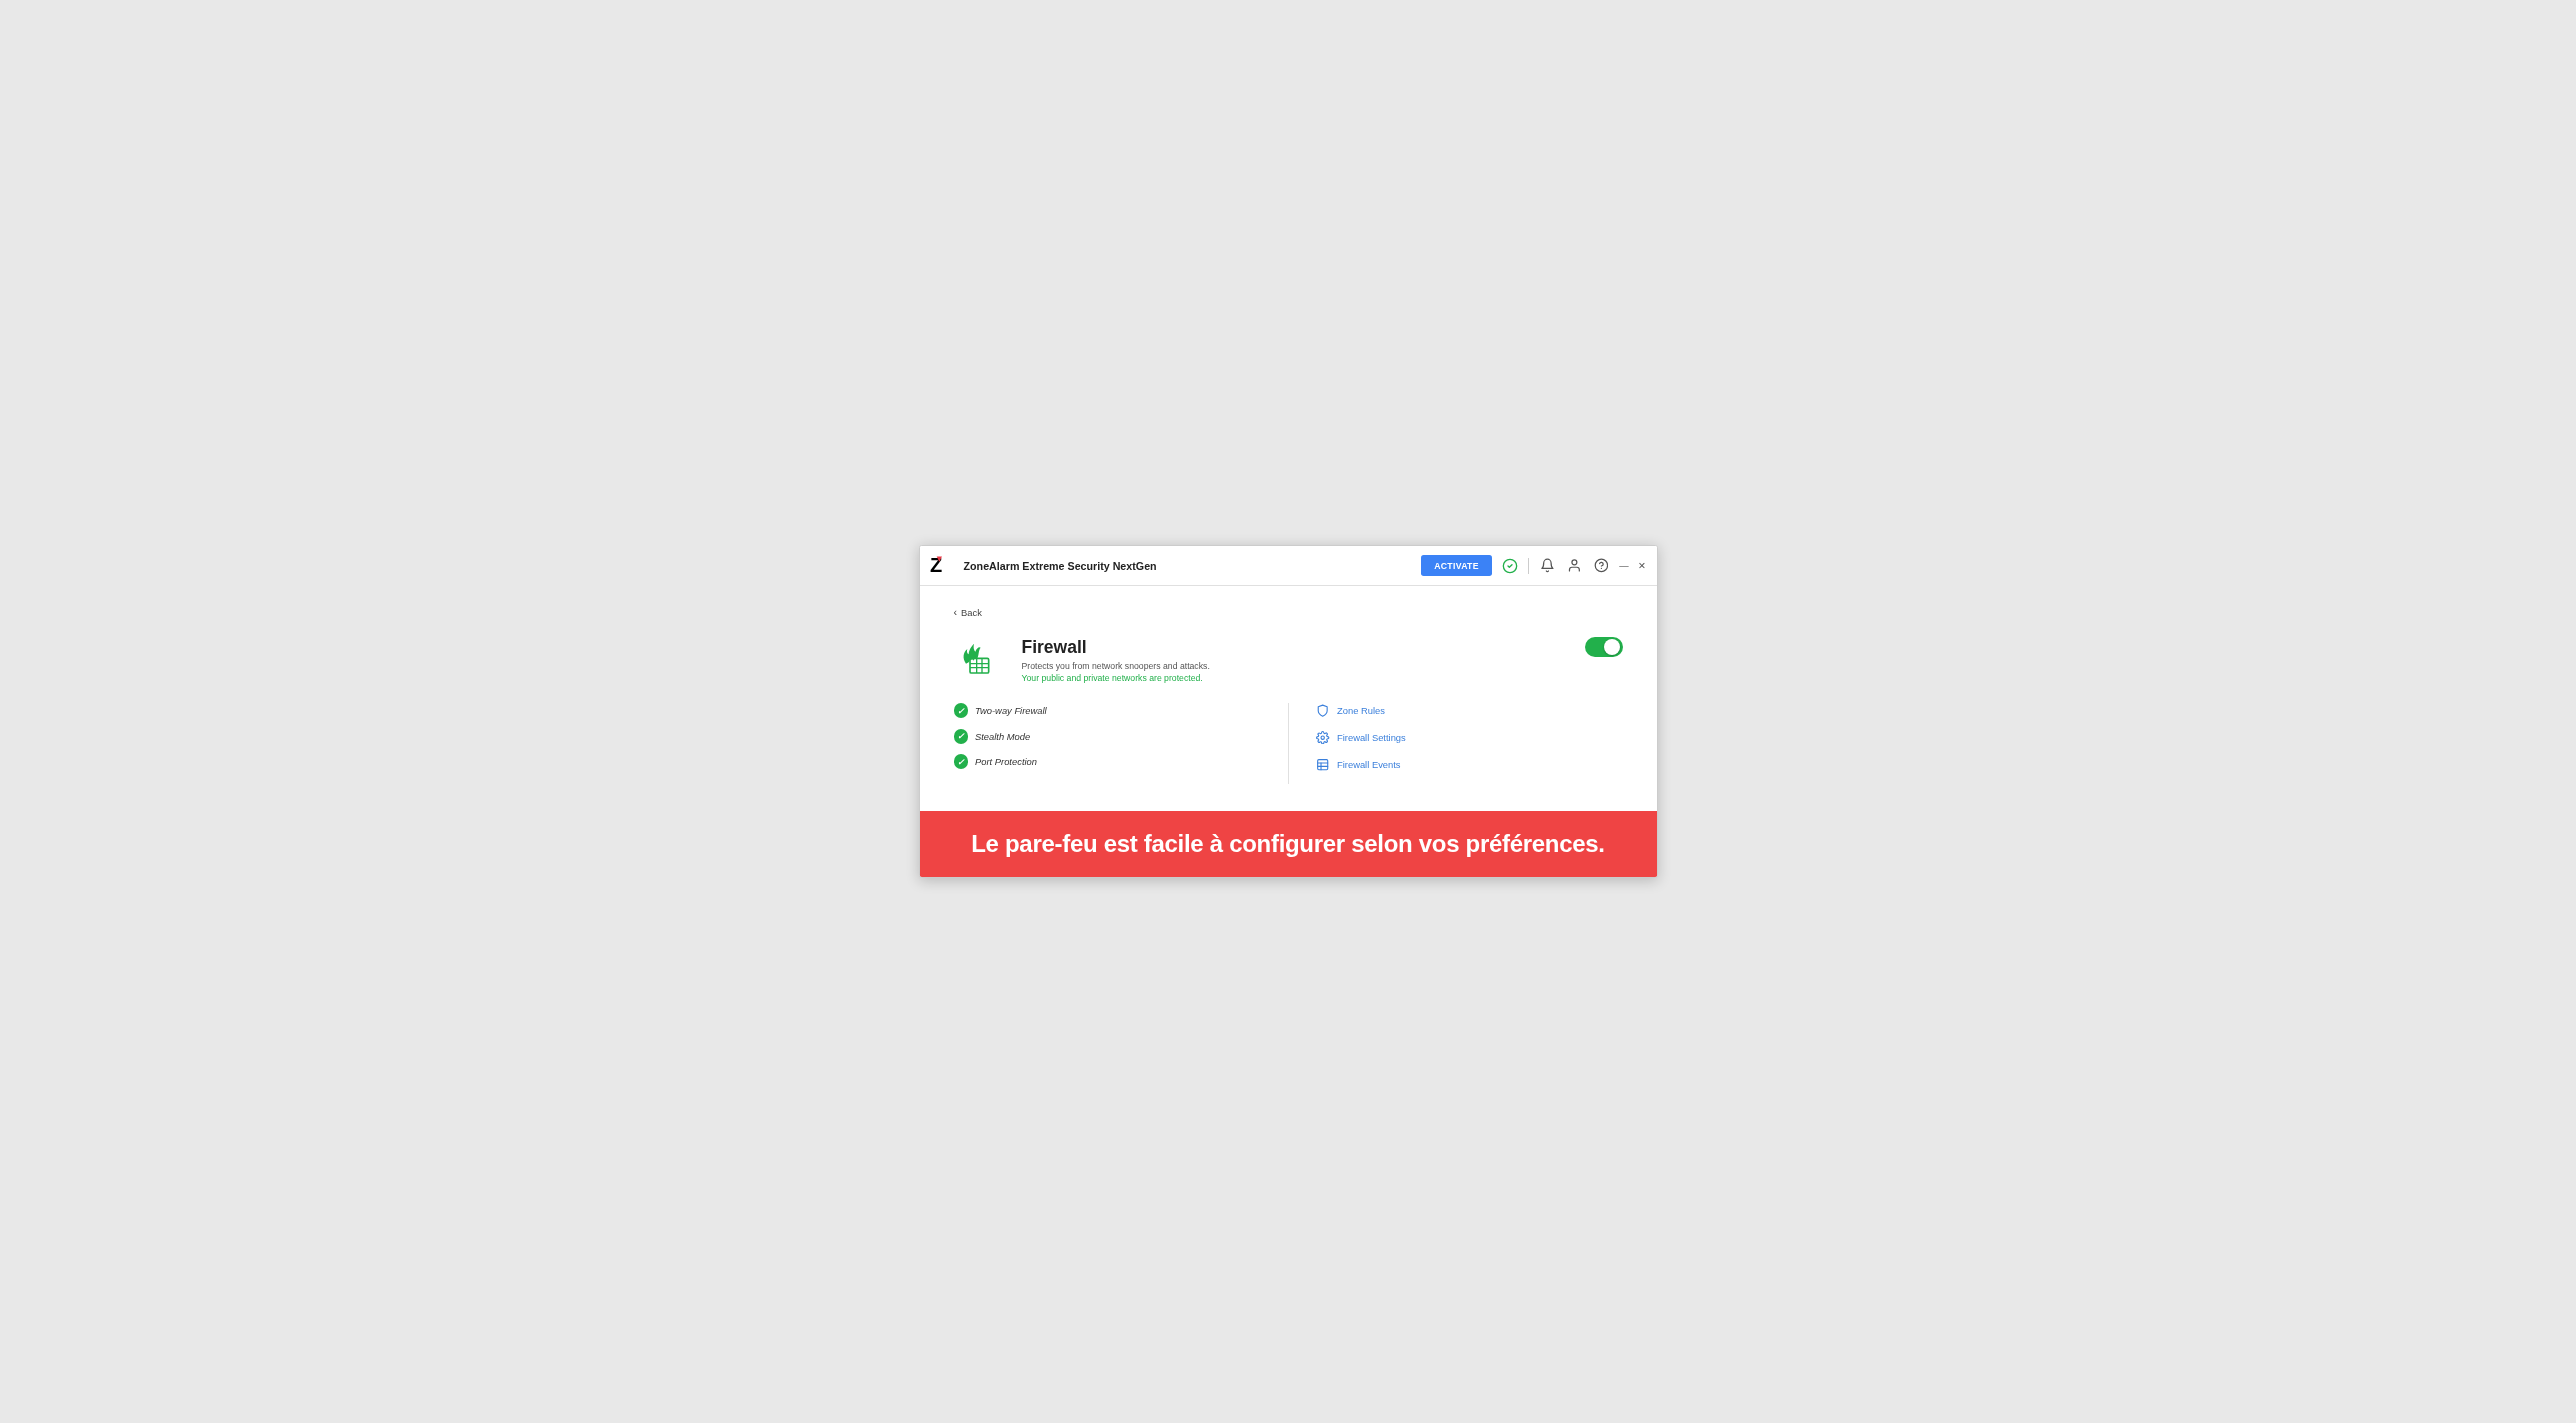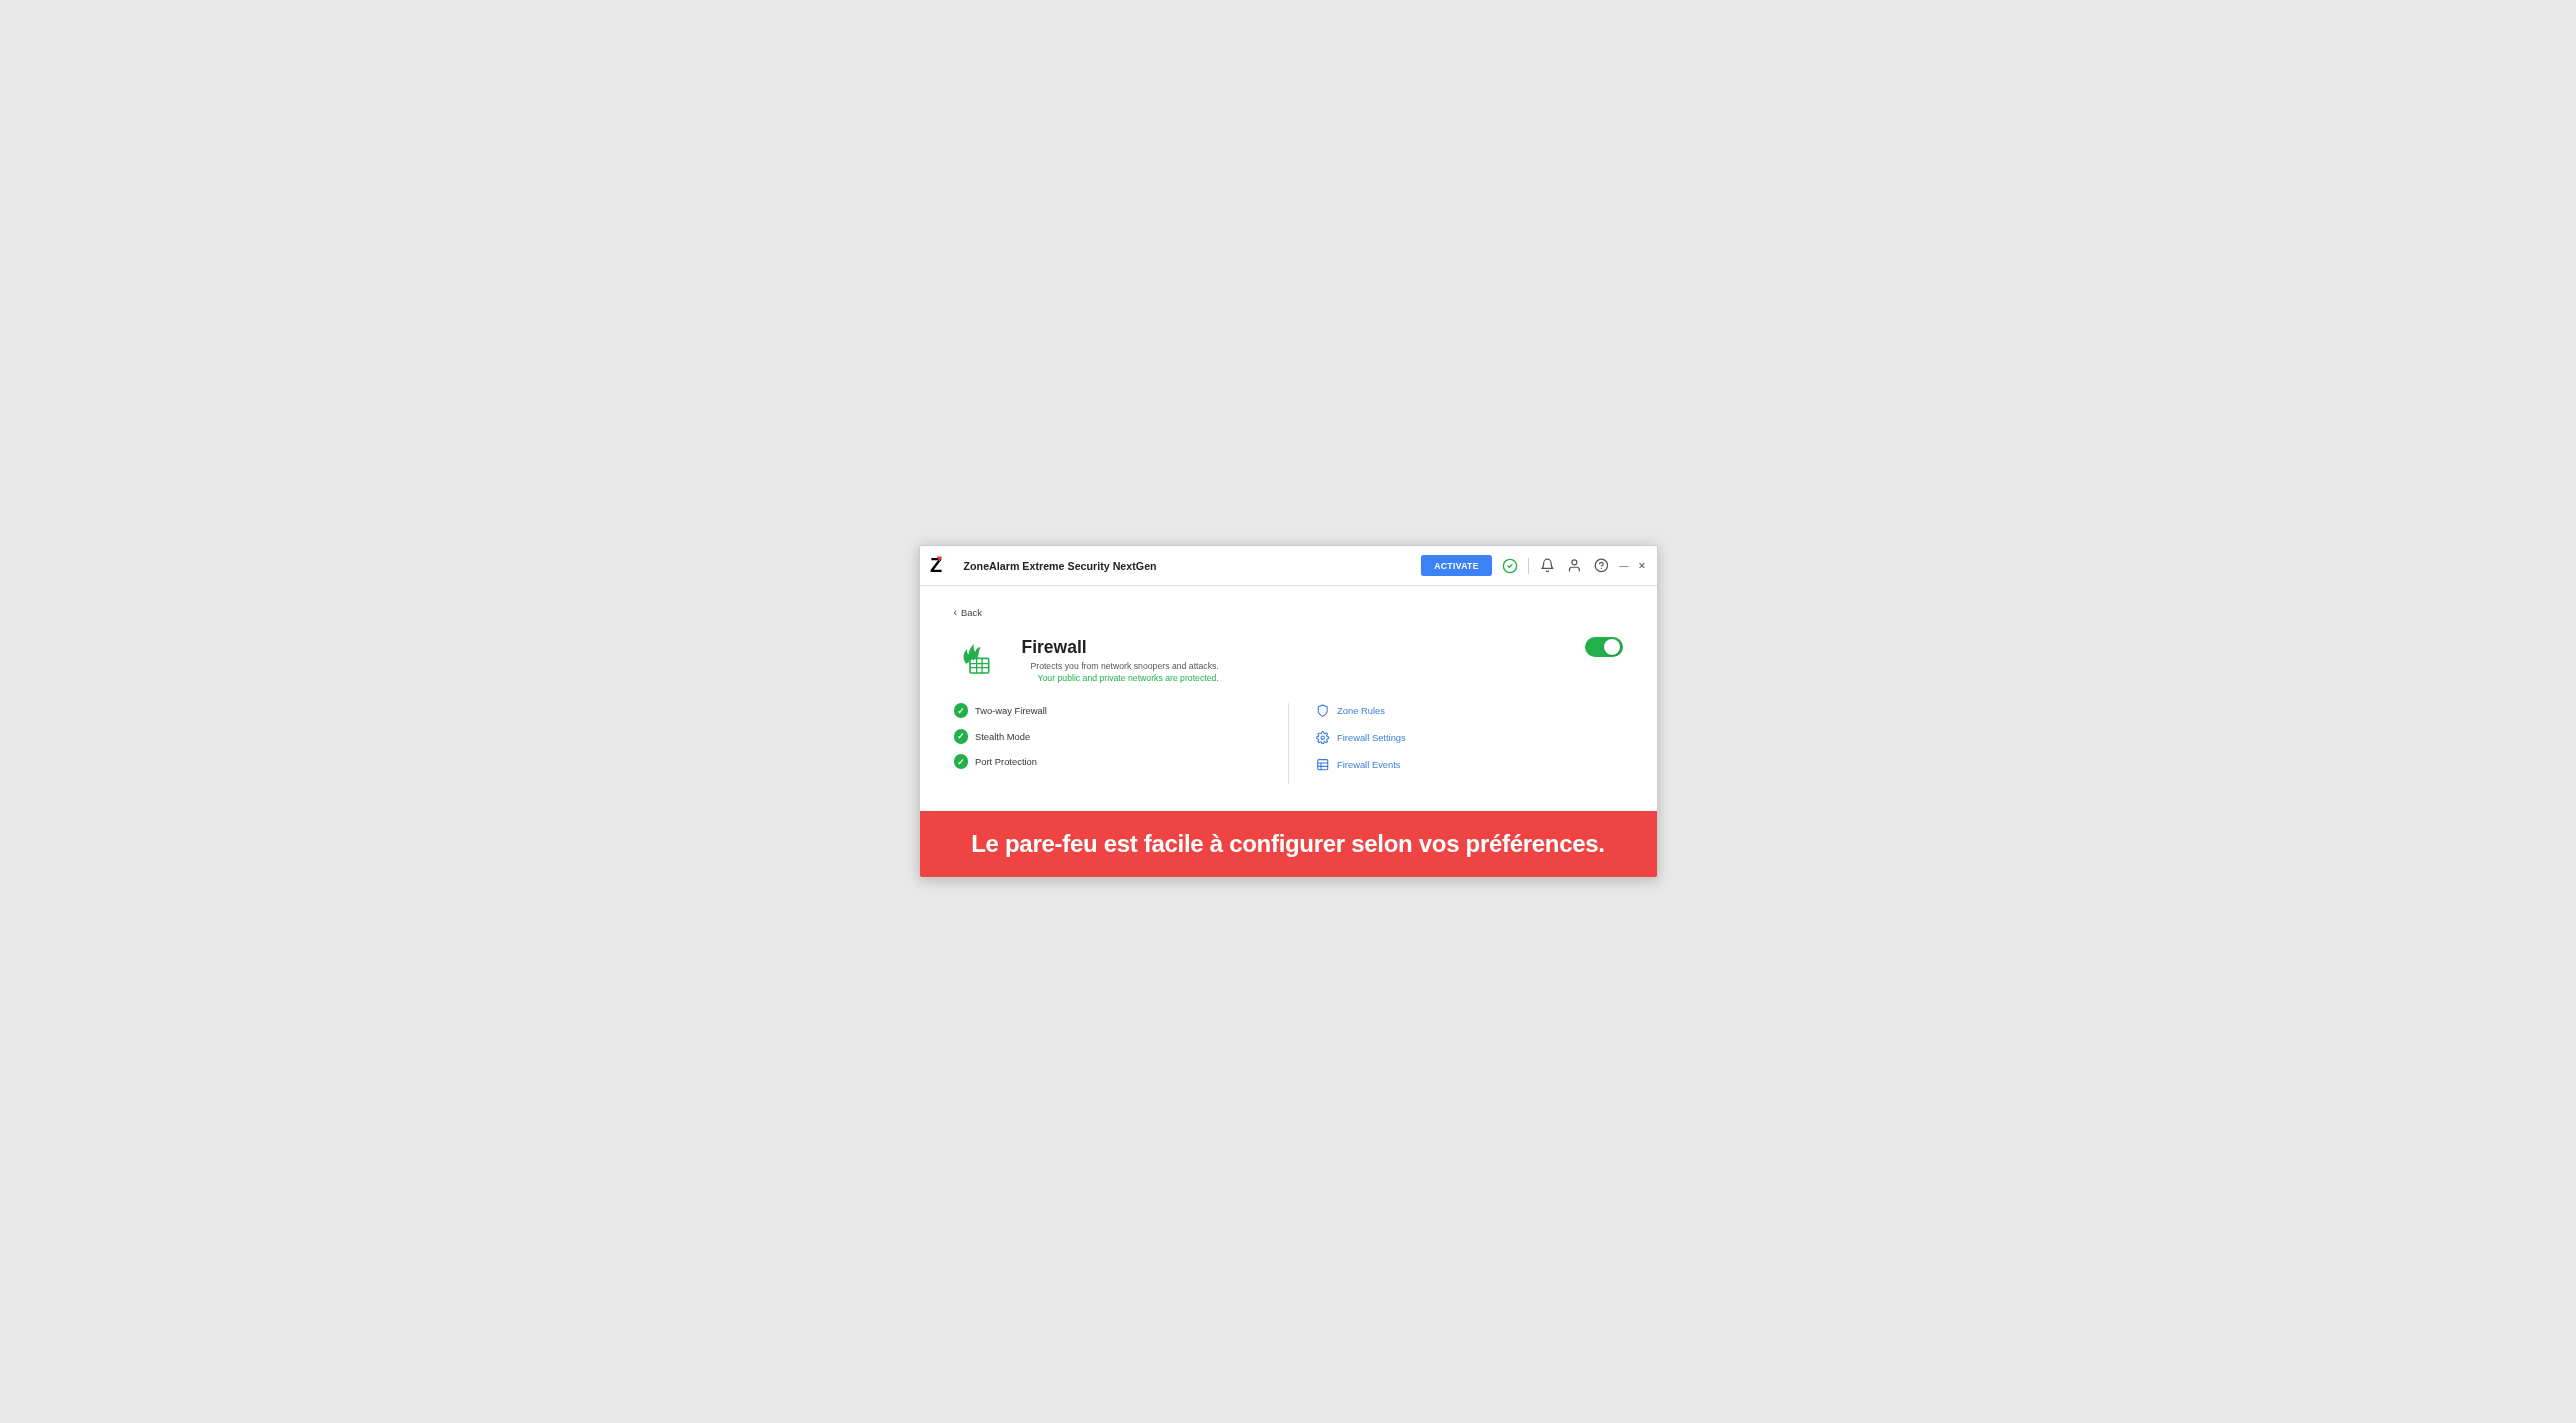--- a/index.html
+++ b/index.html
@@ -163,21 +163,20 @@
       font-size: 8.7px;
       color: #555;
       margin-bottom: 2.7px;
       text-align: right;
     }
 
     .feature-text .status-green {
       font-size: 8.7px;
       color: #22b04b;
       font-weight: 500;
-      margin-left: 16px;
     }
 
     
     .toggle-switch {
       position: relative;
       width: 38px;
       height: 20px;
       cursor: pointer;
       flex-shrink: 0;
     }
@@ -205,20 +204,21 @@
     .features-section {
       display: flex;
       gap: 0;
       margin-top: 6.7px;
     }
 
     .features-left {
       flex: 1;
       padding-right: 27px;
       border-right: 0.7px solid #e0e0e0;
+      font-style: italic;
     }
 
     .features-right {
       flex: 1;
       padding-left: 27px;
     }
 
     .feature-item {
       display: flex;
       align-items: center;

